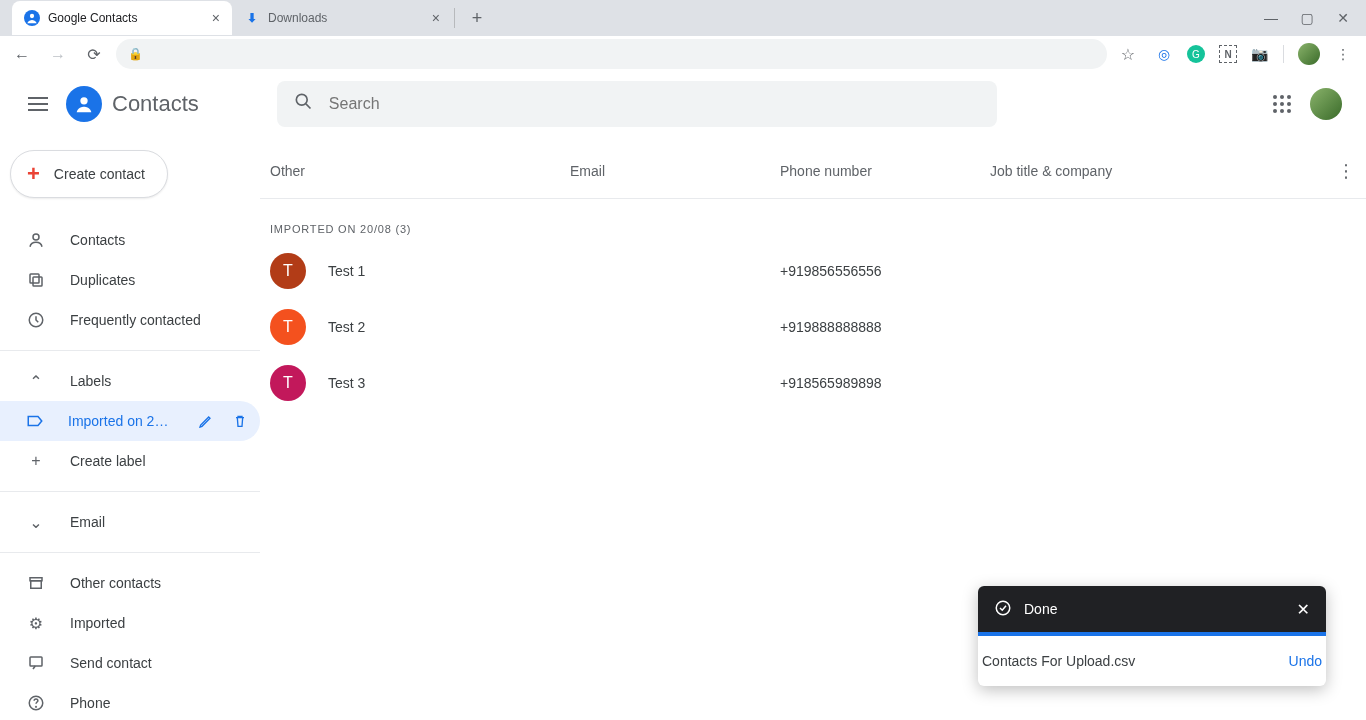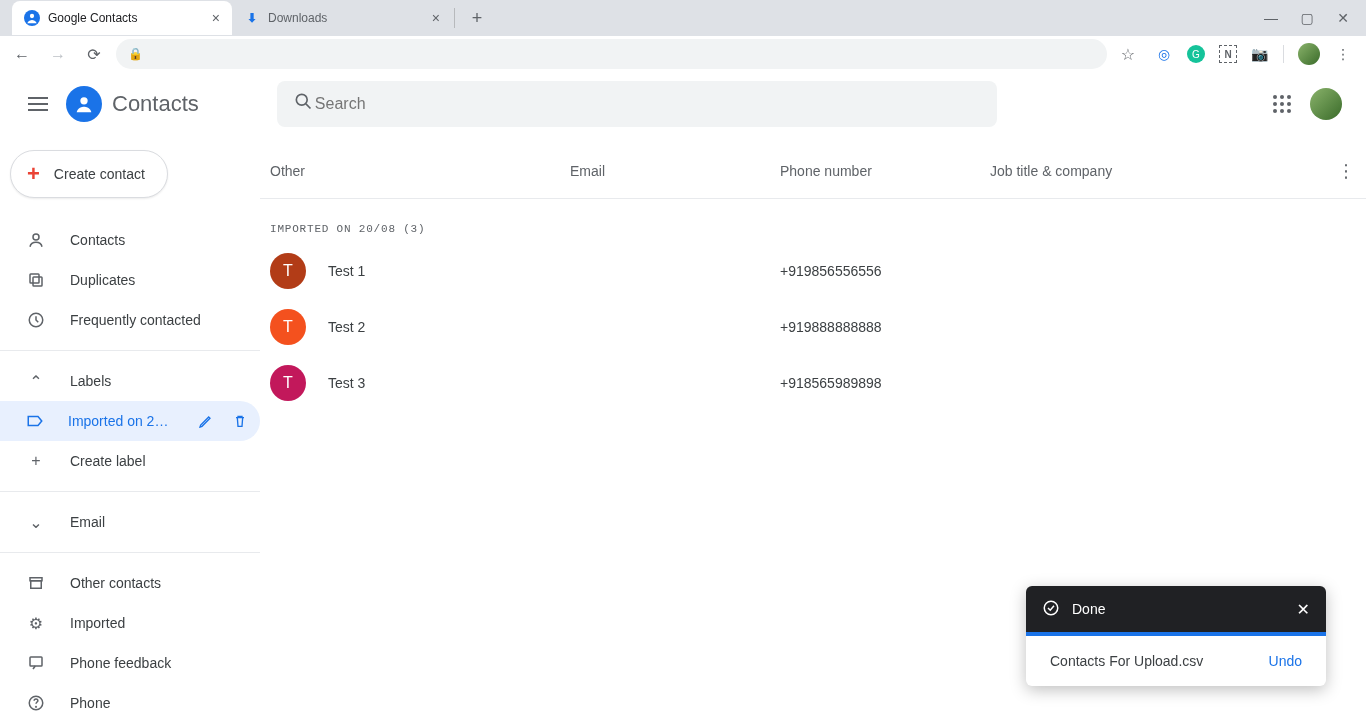--- a/index.html
+++ b/index.html
@@ -26,21 +26,21 @@
   .ext-icons span { width:18px; height:18px; display:flex; align-items:center; justify-content:center; font-size:14px; color:#5f6368; cursor:pointer; }
   .ext-icons .sep { width:1px; height:18px; background:#dadce0; }
   .chrome-avatar { width:22px; height:22px; border-radius:50%; background: linear-gradient(135deg,#8ab36b,#3a6b2a); }
   .app-header { position:absolute; top:72px; left:0; right:0; height:64px; display:flex; align-items:center; padding-left:16px; border-bottom:1px solid transparent; background:#fff; }
   .hamburger { width:44px; height:44px; display:flex; align-items:center; justify-content:center; cursor:pointer; }
   .hamburger svg { width:20px; height:14px; stroke:#5f6368; }
   .app-logo { display:flex; align-items:center; gap:10px; margin-left:6px; }
   .logo-circle { width:36px; height:36px; border-radius:50%; background:#1a73e8; display:flex; align-items:center; justify-content:center; }
   .app-title { font-size:22px; color:#5f6368; }
 
-  .search-bar { margin-left:78px; width:720px; height:46px; background:#f1f3f4; border-radius:8px; display:flex; align-items:center; padding:0 16px; gap:2px; }
+  .search-bar { margin-left:78px; width:720px; height:46px; background:#f1f3f4; border-radius:8px; display:flex; align-items:center; padding:0 16px; gap:16px; }
   .search-bar input { border:none; background:transparent; outline:none; font-size:16px; color:#5f6368; flex:1; }
 
   .header-right { margin-left:auto; display:flex; align-items:center; gap:18px; padding-right:24px; }
   .apps-grid { width:20px; height:20px; cursor:pointer; }
   .profile-avatar { width:32px; height:32px; border-radius:50%; background: linear-gradient(135deg,#8ab36b,#3a6b2a); cursor:pointer; }
 
   
   .content-wrap { display:flex; width:100%; margin-top:64px; height:584px; }
   .sidebar { width:260px; padding-top:14px; }
   .create-btn { margin-left:10px; display:inline-flex; align-items:center; gap:14px; height:48px; padding:0 22px 0 16px; border:1px solid #dadce0; border-radius:24px; background:#fff; cursor:pointer; box-shadow:0 1px 2px rgba(0,0,0,0.08); }
@@ -61,34 +61,34 @@
 
   
   .main { flex:1; padding-top:14px; position:relative; }
   .col-headers { display:flex; align-items:center; font-size:14px; color:#5f6368; padding:10px 0 16px 10px; border-bottom:1px solid #e8eaed; }
   .col-name { width:300px; }
   .col-email { width:210px; }
   .col-phone { width:210px; }
   .col-job { flex:1; }
   .col-menu { width:40px; text-align:center; color:#5f6368; font-size:18px; cursor:pointer; }
 
-  .group-title { font-size:11px; letter-spacing:0.8px; color:#5f6368; padding:24px 0 8px 10px;font-family:Liberation Mono, monospace; }
+  .group-title { font-size:11px; letter-spacing:0.8px; color:#5f6368; padding:24px 0 8px 10px; }
 
   .contact-row { display:flex; align-items:center; height:56px; padding-left:10px; font-size:14px; color:#3c4043; cursor:pointer; }
   .avatar { width:36px; height:36px; border-radius:50%; display:flex; align-items:center; justify-content:center; color:#fff; font-size:16px; margin-right:22px; }
   .c-name { width:242px; }
   .c-email { width:210px; }
   .c-phone { width:210px; }
 
   
-  .toast { position:absolute; right:40px; bottom:34px; width:300px; background:#fff; border-radius:6px; box-shadow:0 4px 16px rgba(0,0,0,0.25); overflow:hidden; }
+  .toast { position:absolute; right:40px; bottom:34px; width:348px; background:#fff; border-radius:6px; box-shadow:0 4px 16px rgba(0,0,0,0.25); overflow:hidden; }
   .toast-head { background:#202124; color:#fff; display:flex; align-items:center; height:46px; padding:0 16px; gap:12px; font-size:14px; }
   .toast-head .tclose { margin-left:auto; cursor:pointer; font-size:16px; color:#fff; }
   .toast-bar { height:4px; background:#1a73e8; }
-  .toast-body { display:flex; align-items:center; height:50px; padding:0 24px; font-size:14px; color:#3c4043; }
+  .toast-body { display:flex; align-items:center; height:50px; padding:0 4px; font-size:14px; color:#3c4043; }
   .toast-body .undo { margin-left:auto; color:#1a73e8; cursor:pointer; }
 </style>
 </head>
 <body>
 
 <div class="browser-chrome">
   <div class="tab-strip">
     <div class="tab active">
       <span class="favicon">
         <svg viewBox="0 0 24 24" width="16" height="16">
@@ -267,21 +267,21 @@
         <span class="nicon">⚙</span>
         <span>Imported</span>
       </div>
       <div class="nav-item">
         <span class="nicon">
             <svg width="18" height="18" viewBox="0 0 24 24" fill="none" stroke="#5f6368" stroke-width="2">
               <rect x="4" y="4" width="16" height="12" rx="1"></rect>
               <path d="M8 20l3-4"></path>
             </svg>
           </span>
-        <span>Phone feedback</span>
+        <span>Send contact</span>
       </div>
       <div class="nav-item">
         <span class="nicon">
             <svg width="18" height="18" viewBox="0 0 24 24" fill="none" stroke="#5f6368" stroke-width="2">
               <circle cx="12" cy="12" r="9"></circle>
               <path d="M9.5 9a2.5 2.5 0 115 0c0 1.5-2.5 2-2.5 4"></path>
               <circle cx="12" cy="17" r="0.5" fill="#5f6368"></circle>
             </svg>
           </span>
         <span>Phone</span>

